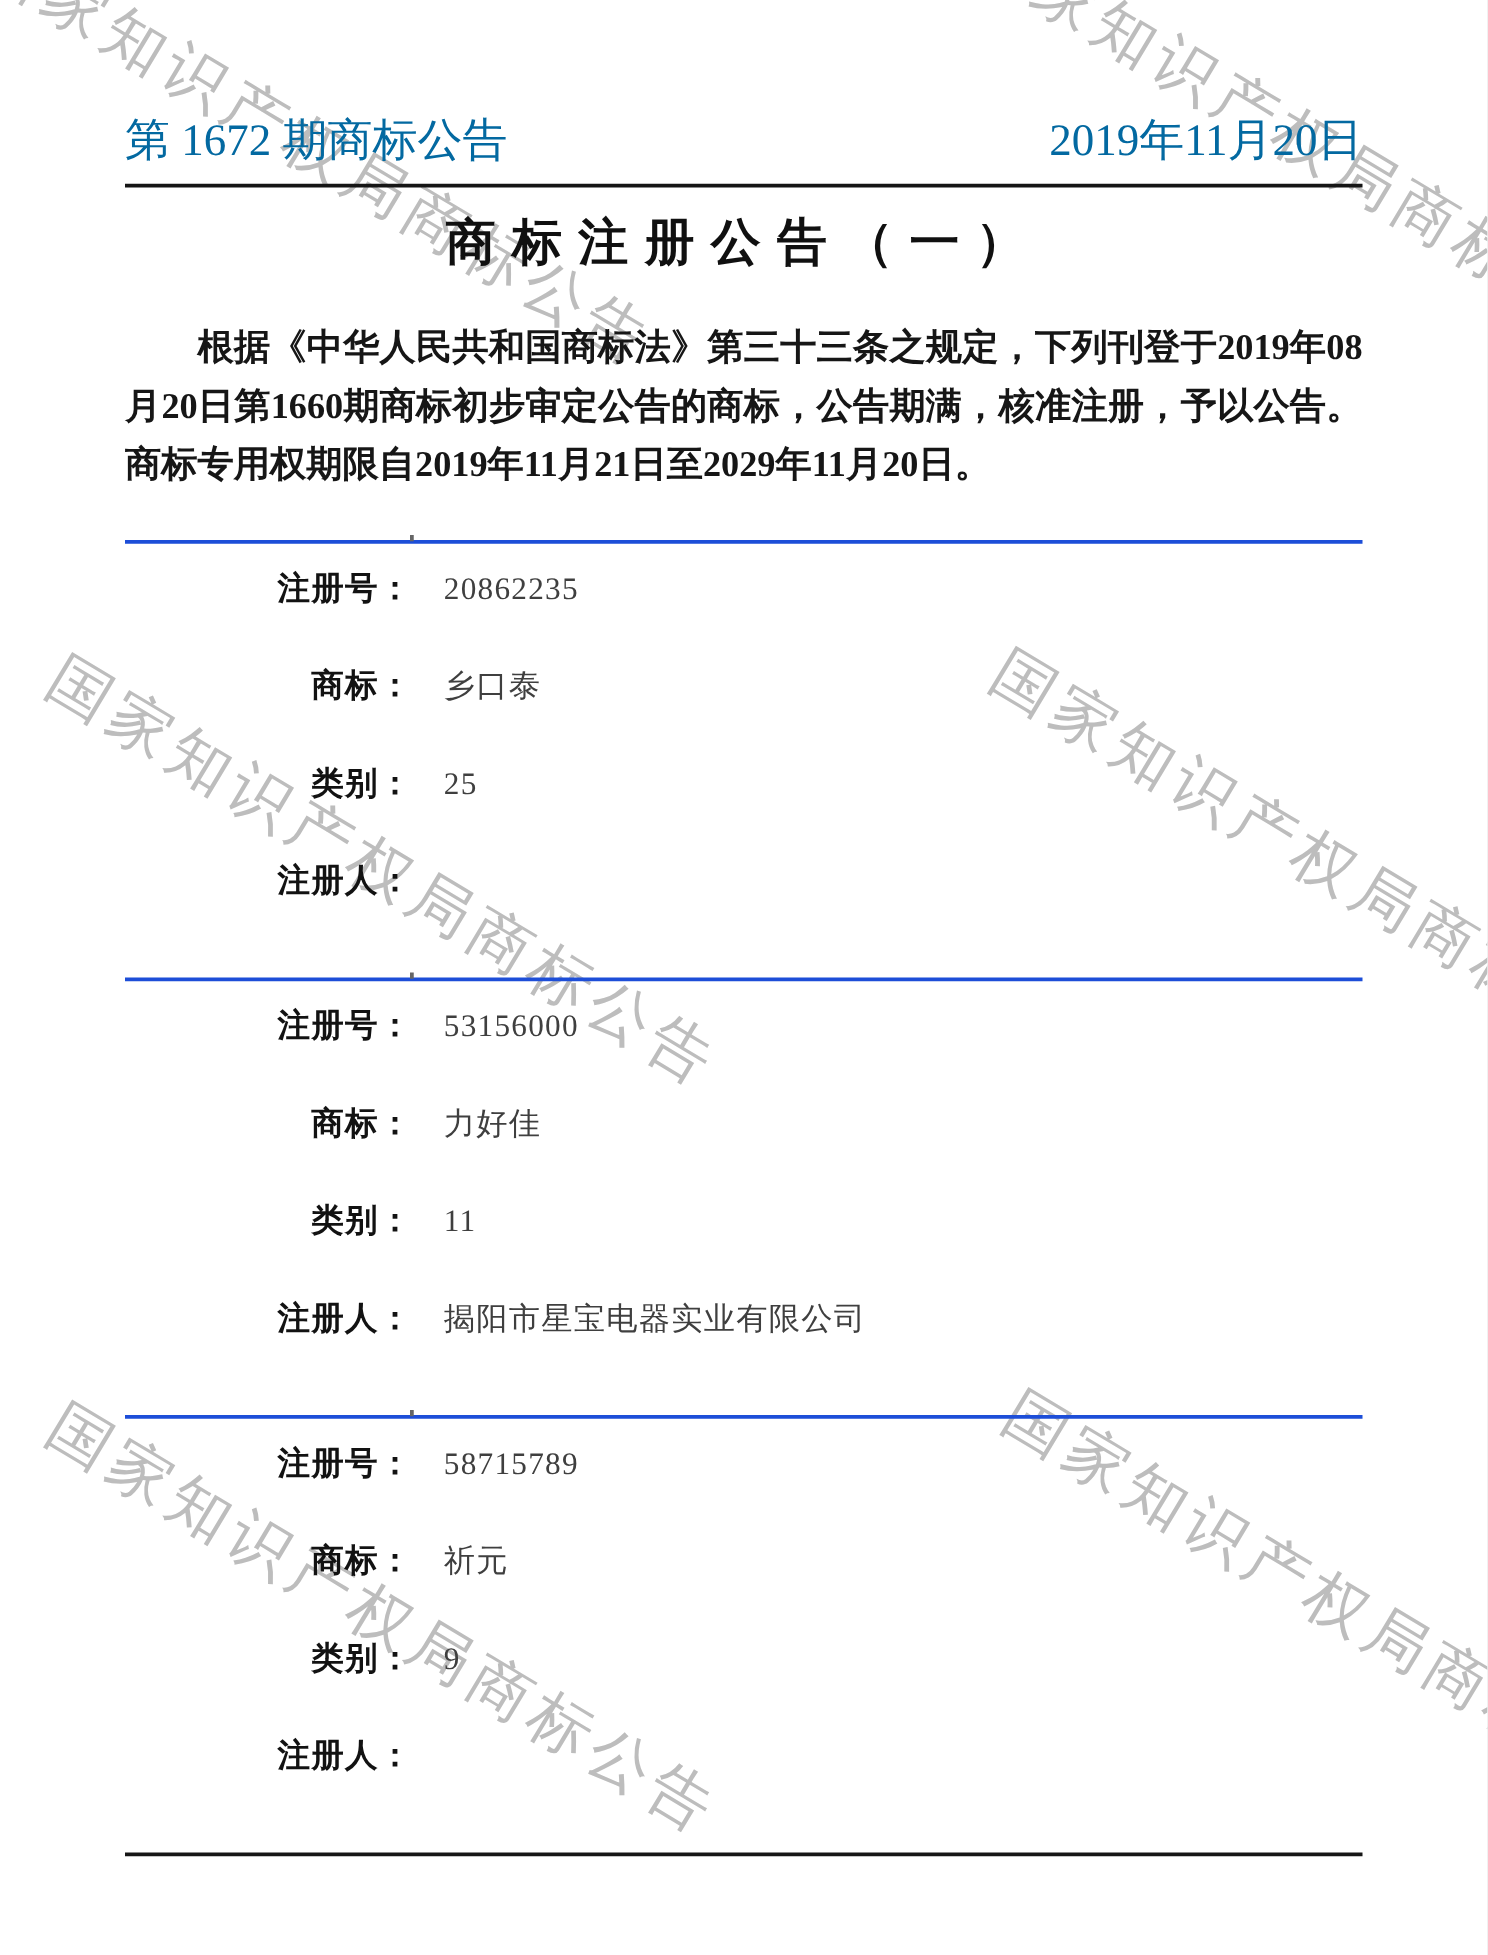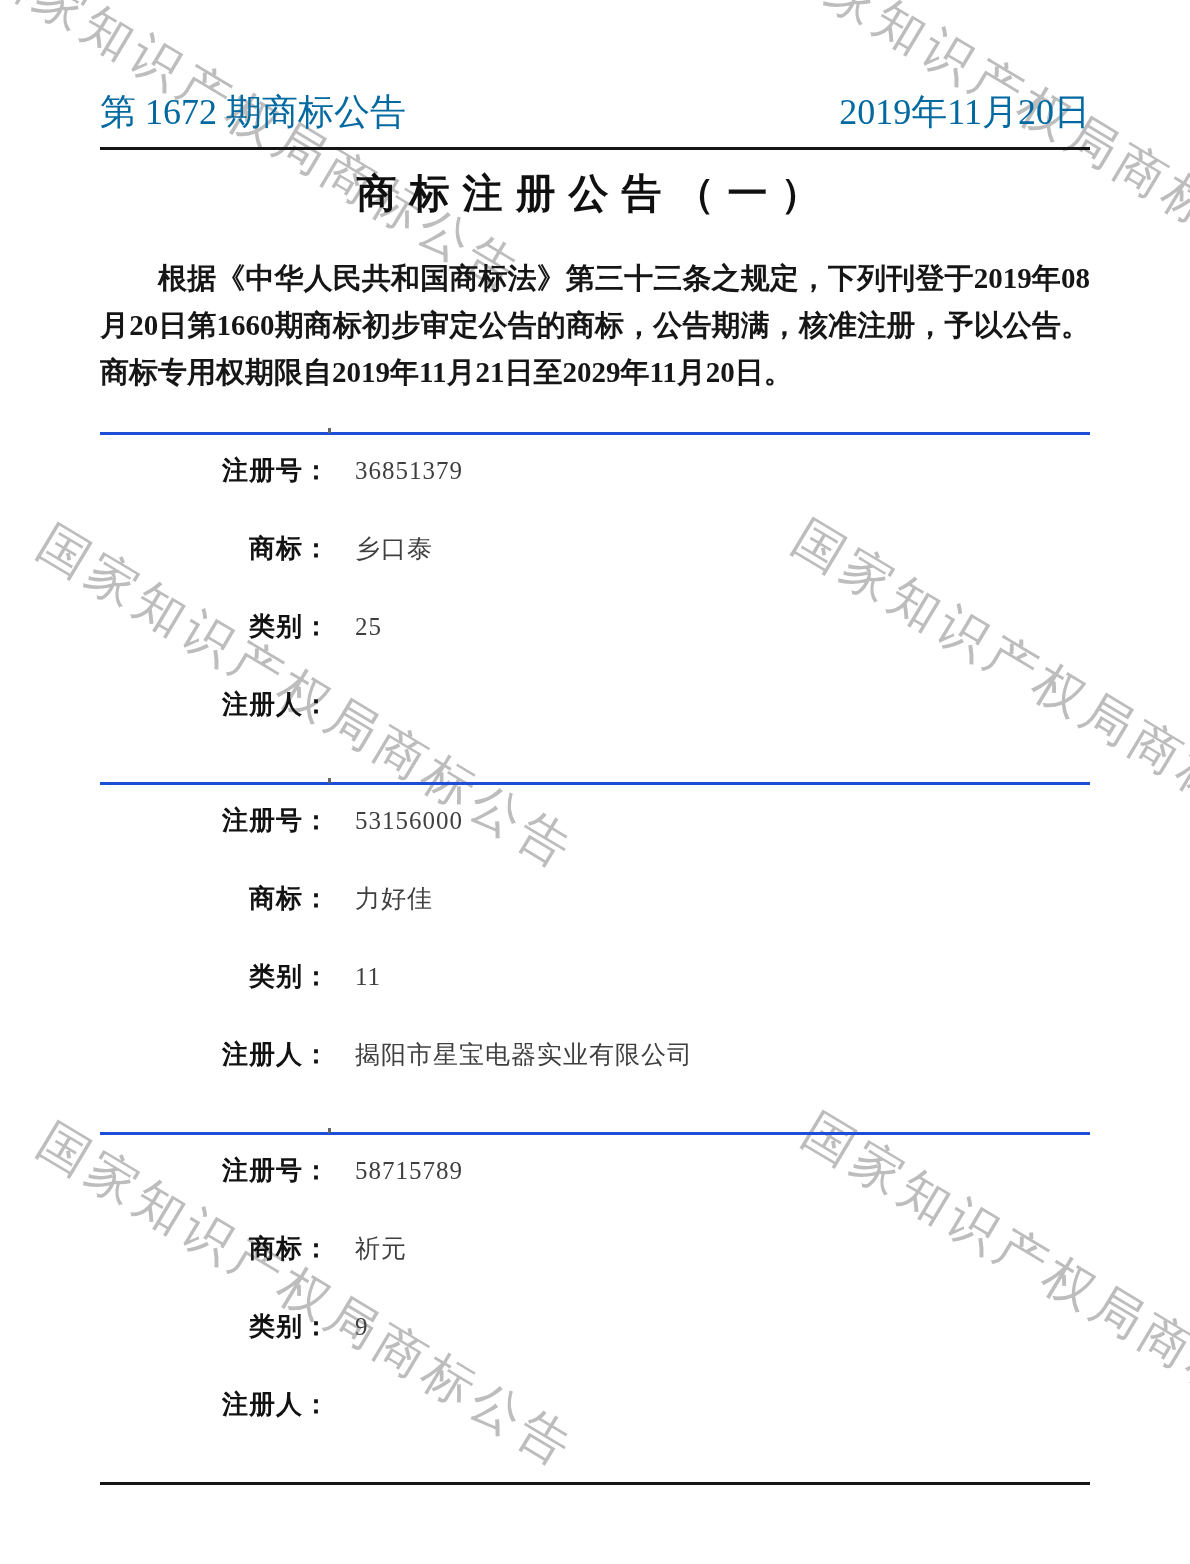--- a/index.html
+++ b/index.html
@@ -111,21 +111,21 @@
 
     <div class="doc-title">商标注册公告（一）</div>
 
     <p class="intro">根据《中华人民共和国商标法》第三十三条之规定，下列刊登于2019年08月20日第1660期商标初步审定公告的商标，公告期满，核准注册，予以公告。商标专用权期限自2019年11月21日至2029年11月20日。</p>
 
     <div class="records">
 
       <div class="record">
         <div class="record-row">
           <span class="field-label">注册号：</span>
-          <span class="field-value">36851379</span>
+          <span class="field-value">20862235</span>
         </div>
         <div class="record-row">
           <span class="field-label">商标：</span>
           <span class="field-value">乡口泰</span>
         </div>
         <div class="record-row">
           <span class="field-label">类别：</span>
           <span class="field-value">25</span>
         </div>
         <div class="record-row">

